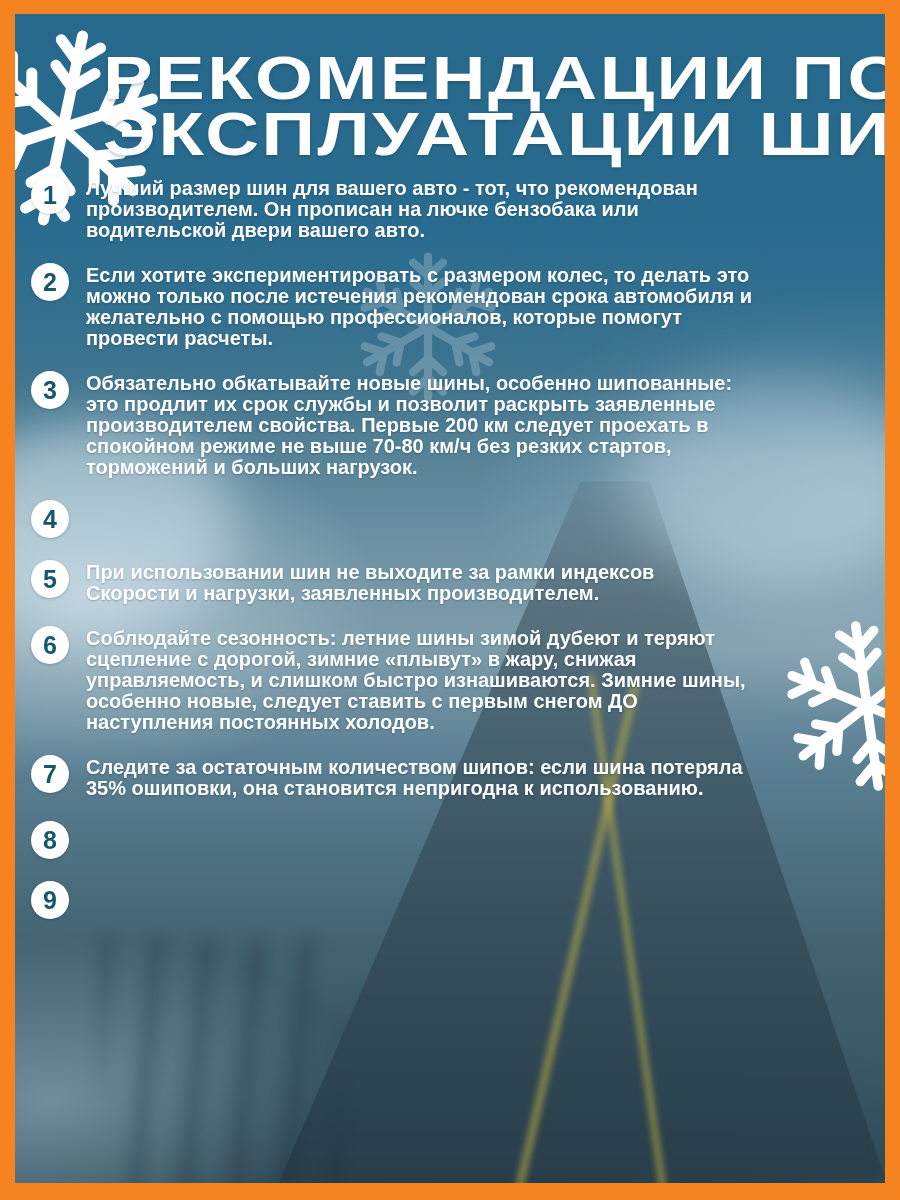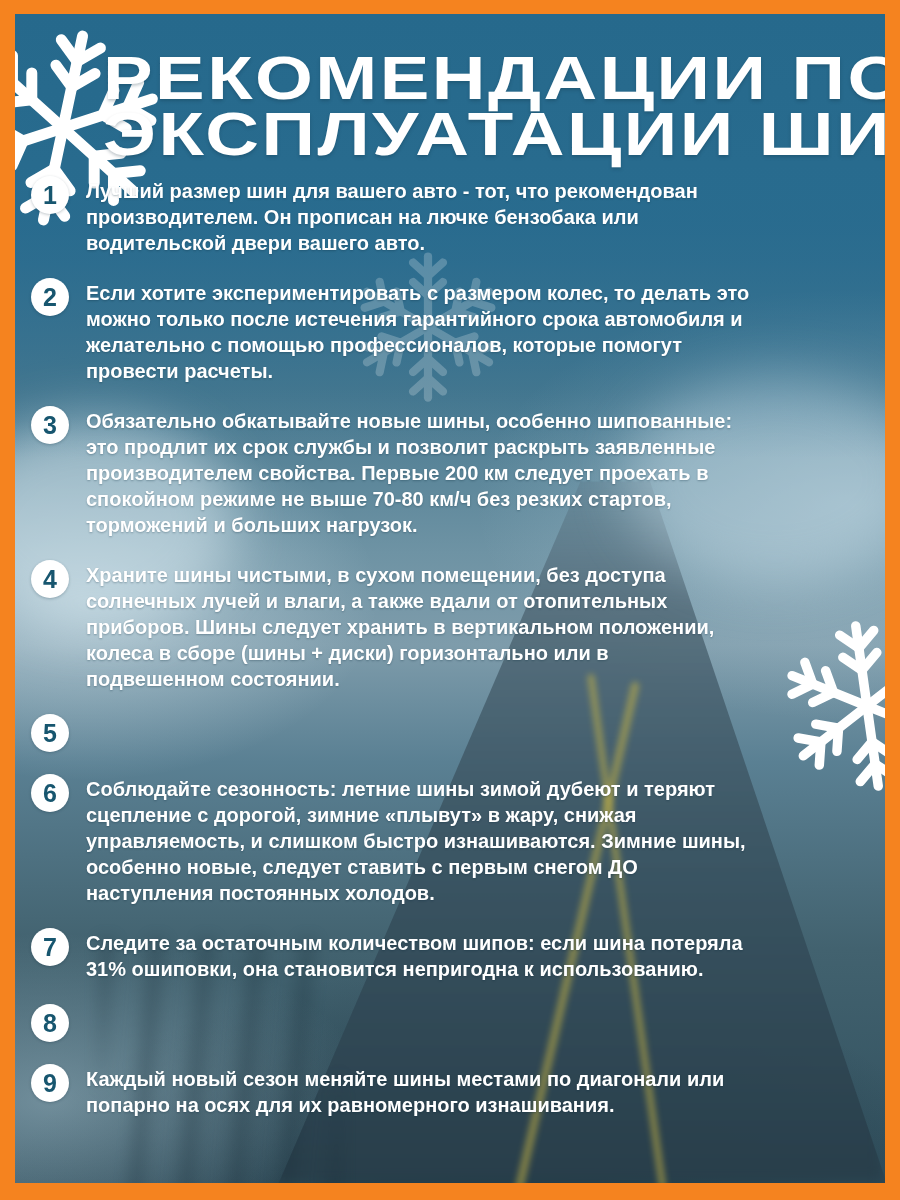--- a/index.html
+++ b/index.html
@@ -42,21 +42,21 @@
     font-size:61px;line-height:56px;font-weight:bold;letter-spacing:2px;
     transform:scaleX(1.22);transform-origin:left top;white-space:nowrap;
     text-shadow:0 2px 3px rgba(10,40,55,.25);}
   .items{position:absolute;left:16px;right:14px;top:164px;z-index:3;
     display:flex;flex-direction:column;gap:24px;}
   .item{display:flex;align-items:flex-start;gap:17px;}
   .num{flex:0 0 38px;width:38px;height:38px;border-radius:50%;background:#fff;
     color:#17566F;font-weight:bold;font-size:25px;line-height:1;
     display:flex;align-items:center;justify-content:center;margin-top:-2px;
     box-shadow:0 1px 3px rgba(10,40,55,.25);}
-  .txt{color:#fff;font-weight:bold;font-size:20px;line-height:26px;
+  .txt{color:#fff;font-weight:bold;font-size:20px;line-height:21px;
     white-space:pre-line;text-shadow:0 1px 2px rgba(10,40,55,.3);}
 </style>
 </head>
 <body>
 
 <svg width="0" height="0" style="position:absolute">
   <defs>
     <g id="flake" stroke="#fff" stroke-width="5.5" stroke-linecap="round" fill="none">
       <g>
         <line x1="50" y1="50" x2="50" y2="3"></line>
@@ -128,59 +128,54 @@
     <div class="items">
       <div class="item">
         <div class="num">1</div>
         <div class="txt">Лучший размер шин для вашего авто - тот, что рекомендован
 производителем. Он прописан на лючке бензобака или
 водительской двери вашего авто.</div>
       </div>
       <div class="item">
         <div class="num">2</div>
         <div class="txt">Если хотите экспериментировать с размером колес, то делать это
-можно только после истечения гарантийного срока автомобиля и
+можно только после истечения рекомендован срока автомобиля и
 желательно с помощью профессионалов, которые помогут
 провести расчеты.</div>
       </div>
       <div class="item">
         <div class="num">3</div>
         <div class="txt">Обязательно обкатывайте новые шины, особенно шипованные:
 это продлит их срок службы и позволит раскрыть заявленные
 производителем свойства. Первые 200 км следует проехать в
 спокойном режиме не выше 70-80 км/ч без резких стартов,
 торможений и больших нагрузок.</div>
       </div>
       <div class="item">
         <div class="num">4</div>
-        <div class="txt">Храните шины чистыми, в сухом помещении, без доступа
-солнечных лучей и влаги, а также вдали от отопительных
-приборов. Шины следует хранить в вертикальном положении,
-колеса в сборе (шины + диски) горизонтально или в
-подвешенном состоянии.</div>
       </div>
       <div class="item">
         <div class="num">5</div>
+        <div class="txt">При использовании шин не выходите за рамки индексов
+Скорости и нагрузки, заявленных производителем.</div>
       </div>
       <div class="item">
         <div class="num">6</div>
         <div class="txt">Соблюдайте сезонность: летние шины зимой дубеют и теряют
 сцепление с дорогой, зимние «плывут» в жару, снижая
 управляемость, и слишком быстро изнашиваются. Зимние шины,
 особенно новые, следует ставить с первым снегом ДО
 наступления постоянных холодов.</div>
       </div>
       <div class="item">
         <div class="num">7</div>
         <div class="txt">Следите за остаточным количеством шипов: если шина потеряла
-31% ошиповки, она становится непригодна к использованию.</div>
+35% ошиповки, она становится непригодна к использованию.</div>
       </div>
       <div class="item">
         <div class="num">8</div>
       </div>
       <div class="item">
         <div class="num">9</div>
-        <div class="txt">Каждый новый сезон меняйте шины местами по диагонали или
-попарно на осях для их равномерного изнашивания.</div>
       </div>
     </div>
   </div>
 </div>
 
 </body></html>

